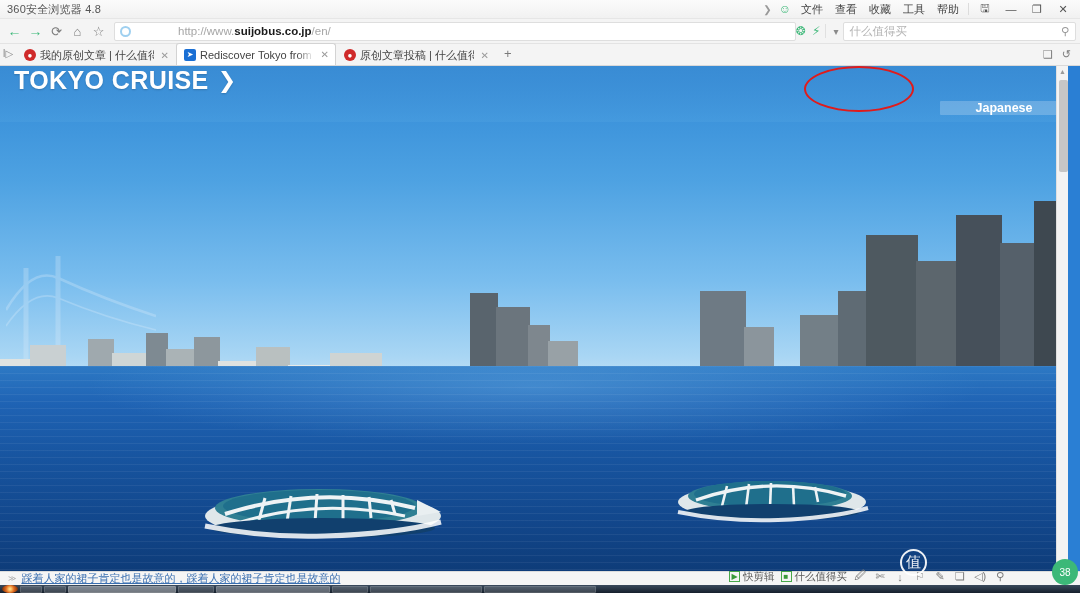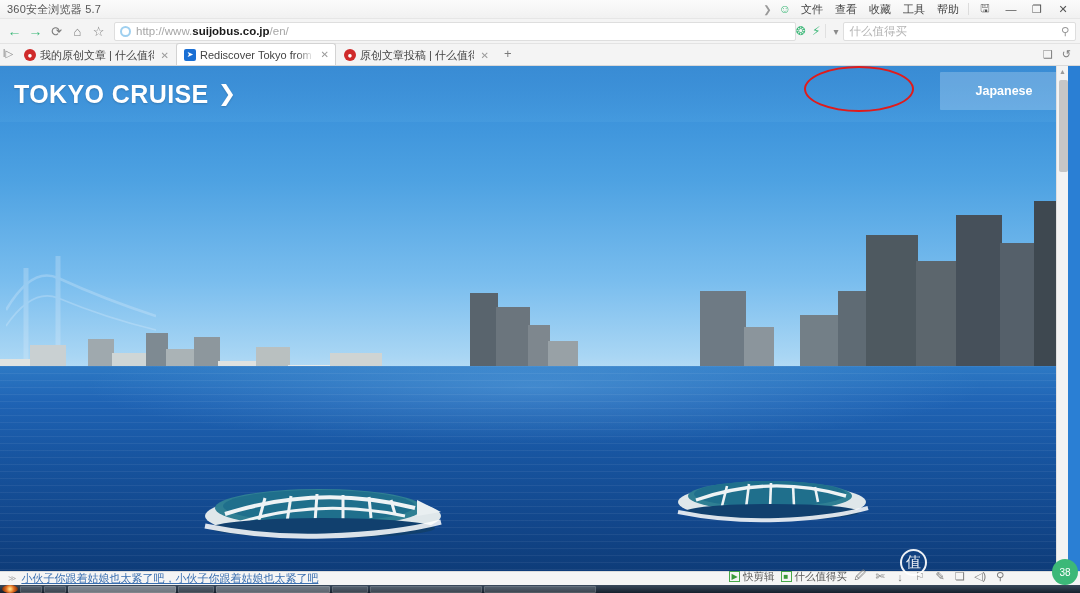--- a/index.html
+++ b/index.html
@@ -52,21 +52,21 @@
   .navbtn.green { color: #3cb878; font-size: 14px; font-weight: bold; }
   .addrwrap {
     flex: 0 0 auto; width: 682px; height: 19px; margin-left: 5px;
     background: #fff; border: 1px solid #dedede; border-radius: 2px;
     display: flex; align-items: center; padding: 0 5px;
   }
   .shield {
     width: 11px; height: 11px; border: 2px solid #9fd0f0; border-radius: 50%;
     margin-right: 5px; flex: 0 0 auto;
   }
-  .url { font-size: 11.5px; color: #9a9a9a; white-space: nowrap; }
+  .url { font-size: 11.5px; color: #9a9a9a; white-space: nowrap; margin-left: 42px; }
   .url b { color: #1a1a1a; font-weight: bold; }
   .url .scheme { color: #a6a6a6; }
   .url .path { color: #a6a6a6; }
   .addr-icons { margin-left: auto; display: flex; gap: 6px; align-items: center; }
   .ico-green { color: #3cb878; font-size: 12px; }
   .tb-divider { width: 1px; height: 14px; background: #e0e0e0; margin: 0 4px; }
   .chev-btn { color: #8a8a8a; font-size: 10px; padding: 0 4px; }
   .searchwrap {
     flex: 1 1 auto; height: 19px; margin: 0 4px 0 0;
     background: #fff; border: 1px solid #dedede; border-radius: 2px;
@@ -143,20 +143,21 @@
   .bridge-left {
     position: absolute; left: 6px; top: 182px; width: 150px; height: 120px;
     opacity: .28;
   }
 
   
   .site-header {
     position: absolute; top: 0; left: 0; width: 1068px; height: 56px;
     display: flex; align-items: stretch;
     background: linear-gradient(rgba(58,140,212,.92), rgba(74,158,224,.55));
+    flex-direction: column;
   }
   .logo {
     display: flex; align-items: center; gap: 9px;
     padding-left: 14px; color: #fff;
     font-size: 25px; font-weight: bold; letter-spacing: .4px;
     text-shadow: 0 1px 2px rgba(0,0,0,.18);
   }
   .logo-arrow { font-size: 22px; font-weight: normal; }
   .header-right { margin-left: auto; display: flex; align-items: stretch; justify-content: center; }
   .btn-japanese {
@@ -249,21 +250,21 @@
     height: 7px; background: rgba(255,255,255,.16);
     border: 1px solid rgba(255,255,255,.12); border-radius: 1px;
   }
 </style>
 </head>
 <body>
 
 <div class="app">
 
   <div class="titlebar">
-    <div class="app-title">360安全浏览器 5.7</div>
+    <div class="app-title">360安全浏览器 4.8</div>
     <div class="title-right">
       <span class="tr-chev">❯</span>
       <span class="user-ico">☺</span>
       <span class="tr-item">文件</span>
       <span class="tr-item">查看</span>
       <span class="tr-item">收藏</span>
       <span class="tr-item">工具</span>
       <span class="tr-item">帮助</span>
       <span class="sep-v"></span>
       <span class="winbtn">🖫</span>
@@ -433,21 +434,21 @@
         <div class="pg-sb-up">▲</div>
         <div class="pg-sb-thumb"></div>
       </div>
     </div>
   </div>
 
   <div class="annot-ellipse"></div>
 
   <div class="notifbar">
     <span class="notif-chev">≫</span>
-    <span class="notif-text">小伙子你跟着姑娘也太紧了吧，小伙子你跟着姑娘也太紧了吧</span>
+    <span class="notif-text">踩着人家的裙子肯定也是故意的，踩着人家的裙子肯定也是故意的</span>
   </div>
 
   <div class="statusbar">
     <span class="sb-chip">
       <span class="sb-ico-green">▶</span>
       <span>快剪辑</span>
     </span>
     <span class="sb-chip">
       <span class="sb-ico-green">■</span>
       <span>什么值得买</span>

